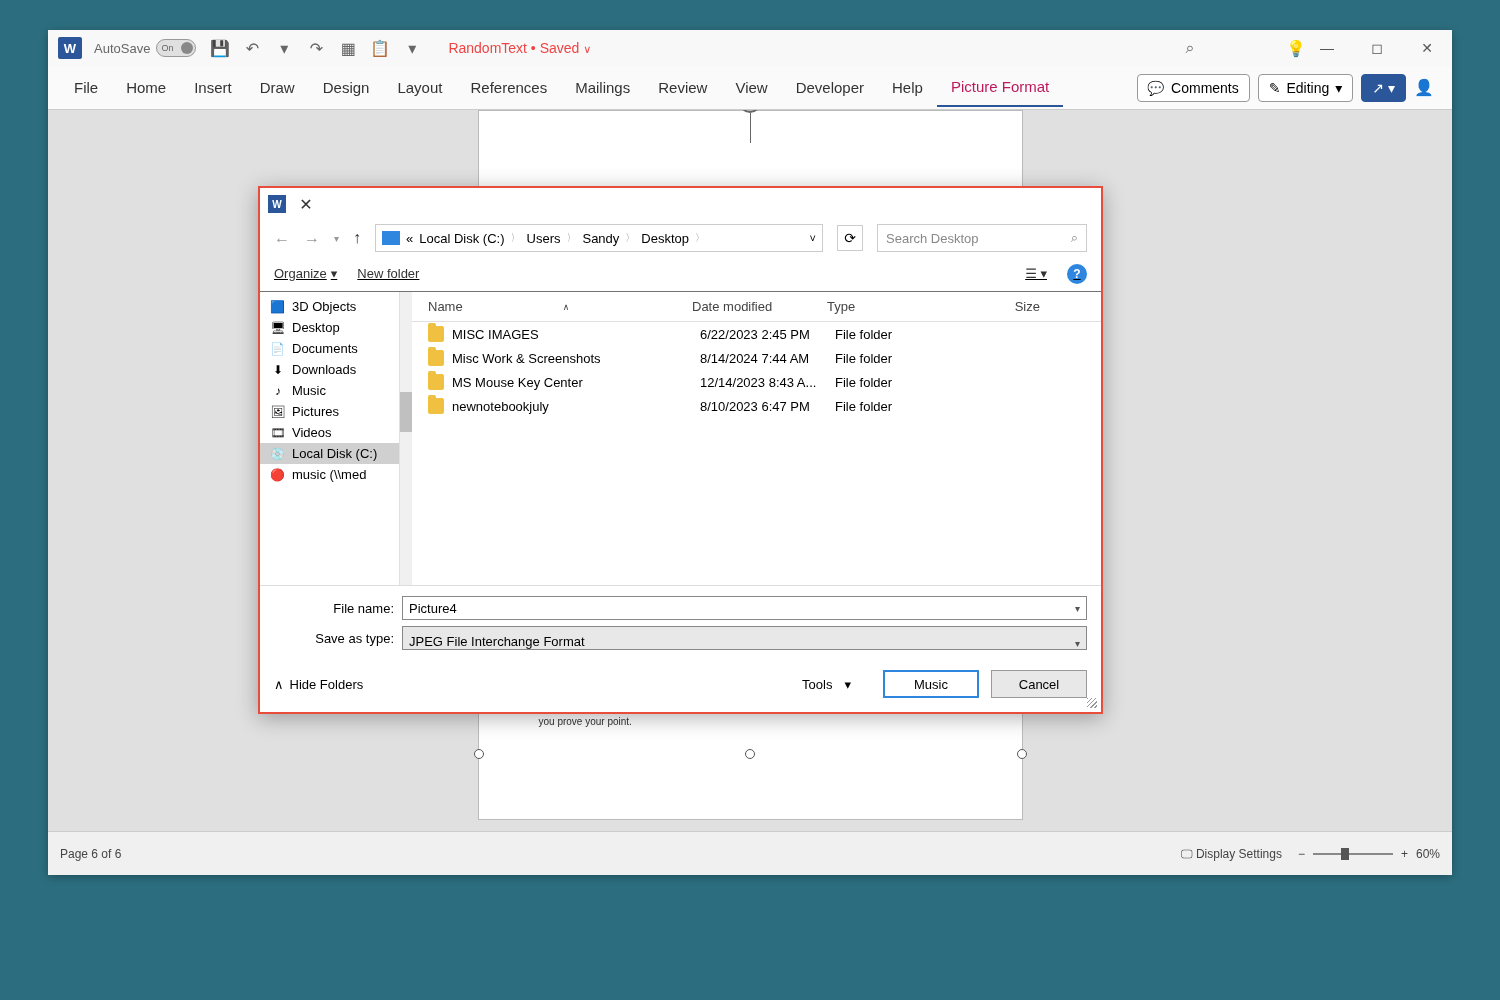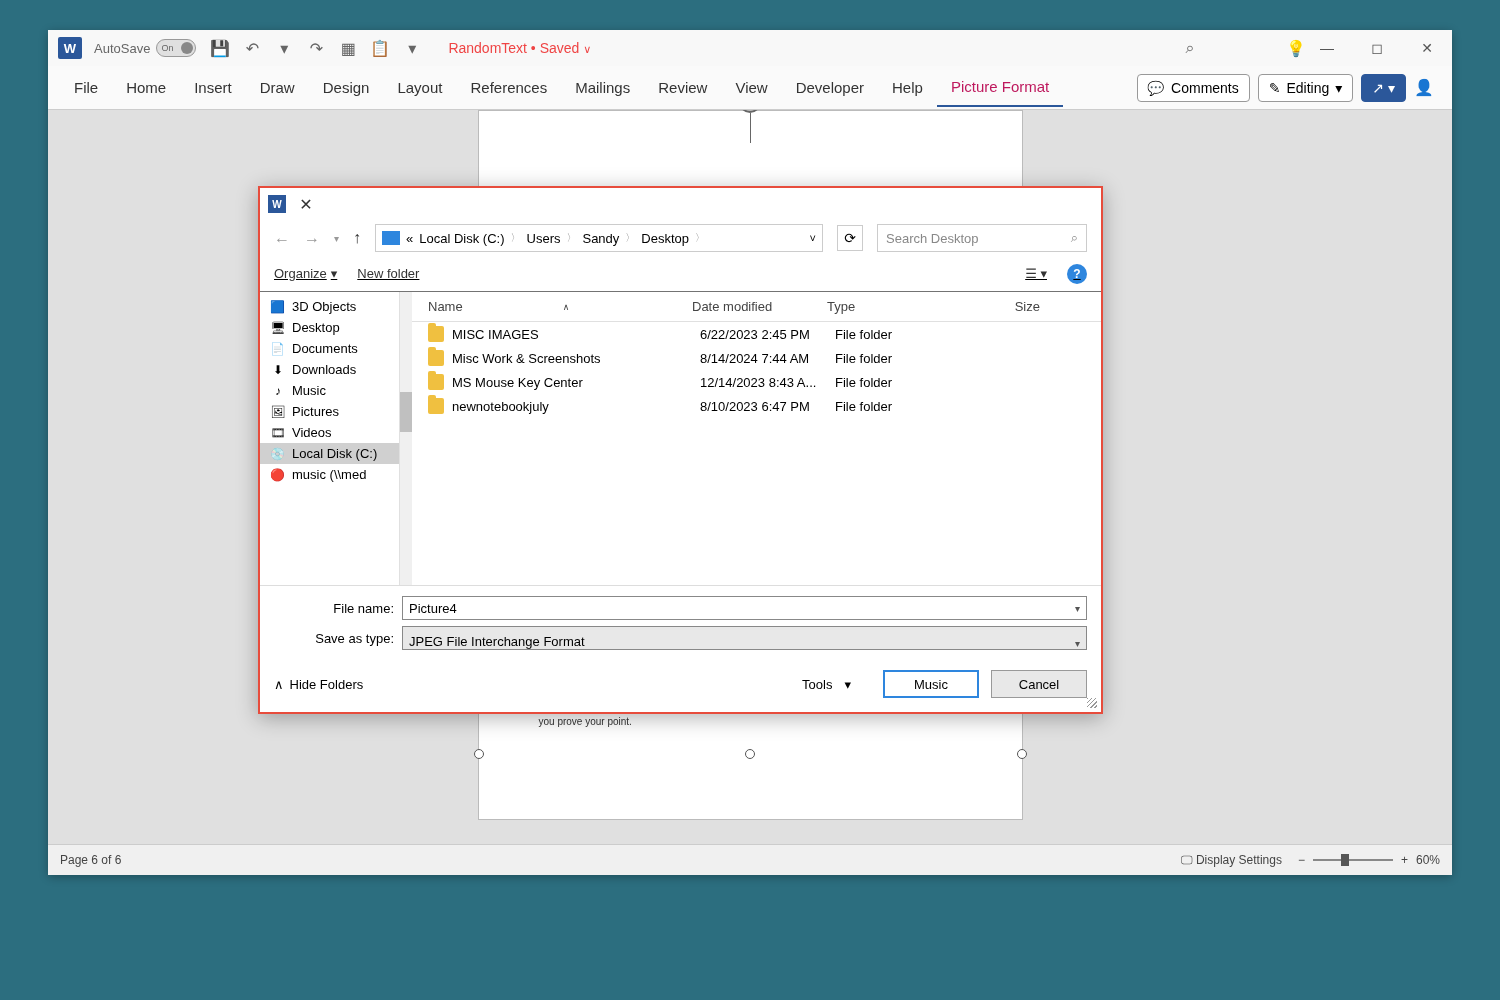--- a/index.html
+++ b/index.html
@@ -29,21 +29,21 @@
 .ribbon-btn.blue { background: #2b579a; color: white; border-color: #2b579a; }
 
 
 .doc-area { flex: 1; background: #e0e0e0; display: flex; justify-content: center; padding-top: 0; position: relative; overflow: hidden; }
 .page { width: 545px; height: 710px; background: white; border: 1px solid #bbb; margin-top: 0; position: relative; padding: 50px 60px; }
 .rotate-handle { position: absolute; top: -20px; left: 50%; transform: translateX(-50%); width: 22px; height: 22px; border: 2px solid #666; border-radius: 50%; }
 .rotate-line { position: absolute; top: 2px; left: 50%; width: 1px; height: 30px; background: #666; }
 .doc-text { font-size: 10px; line-height: 1.4; color: #333; position: absolute; bottom: 90px; left: 60px; right: 60px; }
 
 
-.status-bar { height: 16px; background: #f0f0f0; border-top: 1px solid #ccc; display: flex; align-items: center; padding: 15px 12px; font-size: 12px; color: #444; }
+.status-bar { height: 44px; background: #f0f0f0; border-top: 1px solid #ccc; display: flex; align-items: center; padding: 0 12px; font-size: 12px; color: #444; }
 .status-spacer { flex: 1; }
 .zoom-control { display: flex; align-items: center; gap: 8px; }
 .zoom-slider { width: 80px; height: 2px; background: #888; position: relative; }
 .zoom-thumb { width: 8px; height: 12px; background: #555; position: absolute; left: 35%; top: -5px; }
 
 
 .dialog { position: absolute; left: 258px; top: 186px; width: 845px; height: 528px; background: white; border: 2px solid #e74c3c; box-shadow: 0 4px 20px rgba(0,0,0,0.3); display: flex; flex-direction: column; }
 .dlg-title { height: 32px; display: flex; align-items: center; padding: 0 8px; }
 .dlg-word-icon { width: 18px; height: 18px; background: #2b579a; color: white; font-size: 10px; font-weight: bold; display: flex; align-items: center; justify-content: center; margin-right: 8px; }
 .dlg-title-text { font-size: 13px; flex: 1; }

